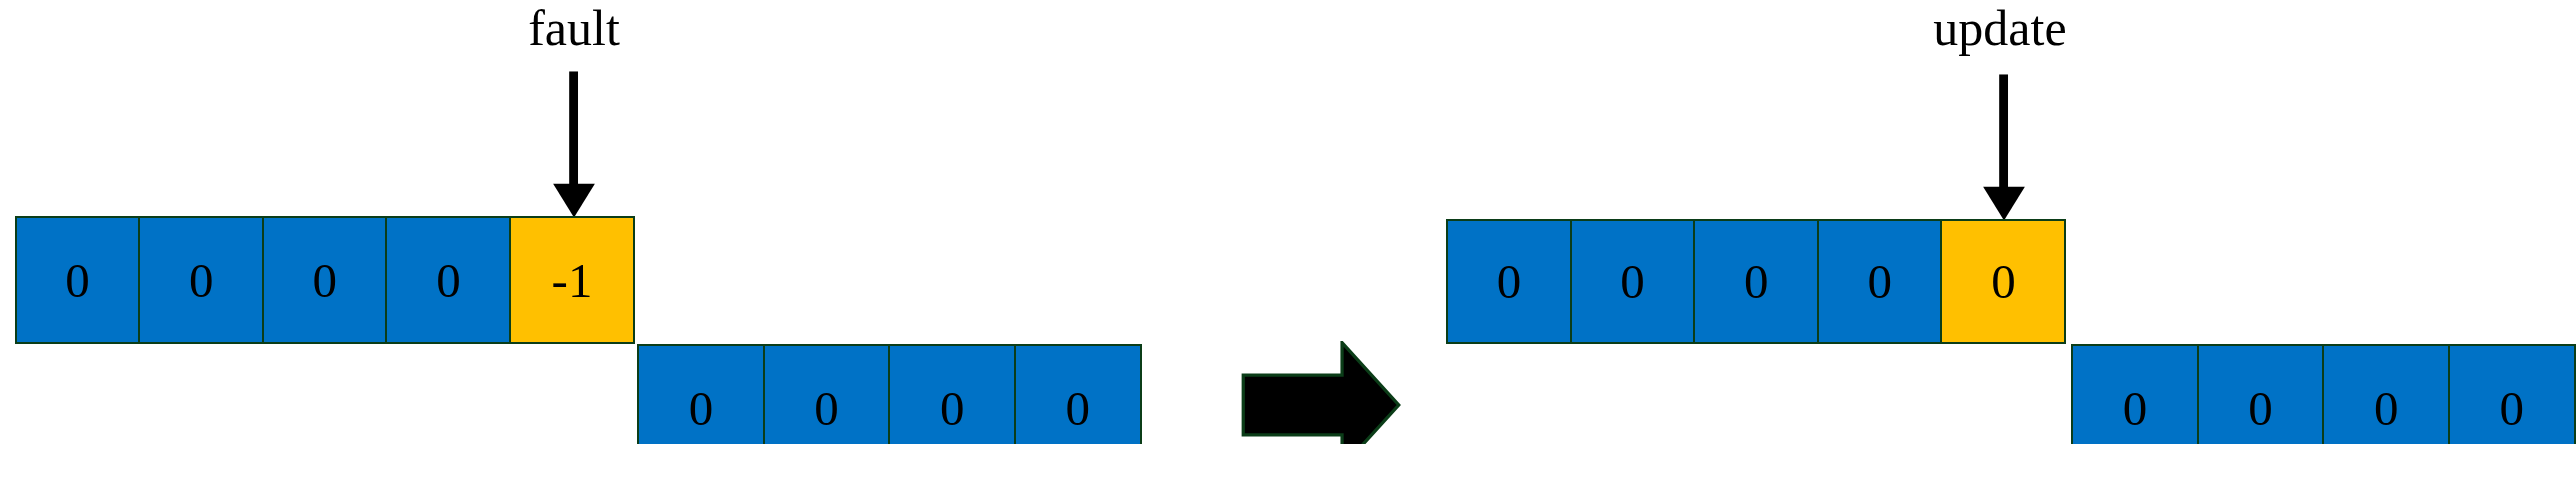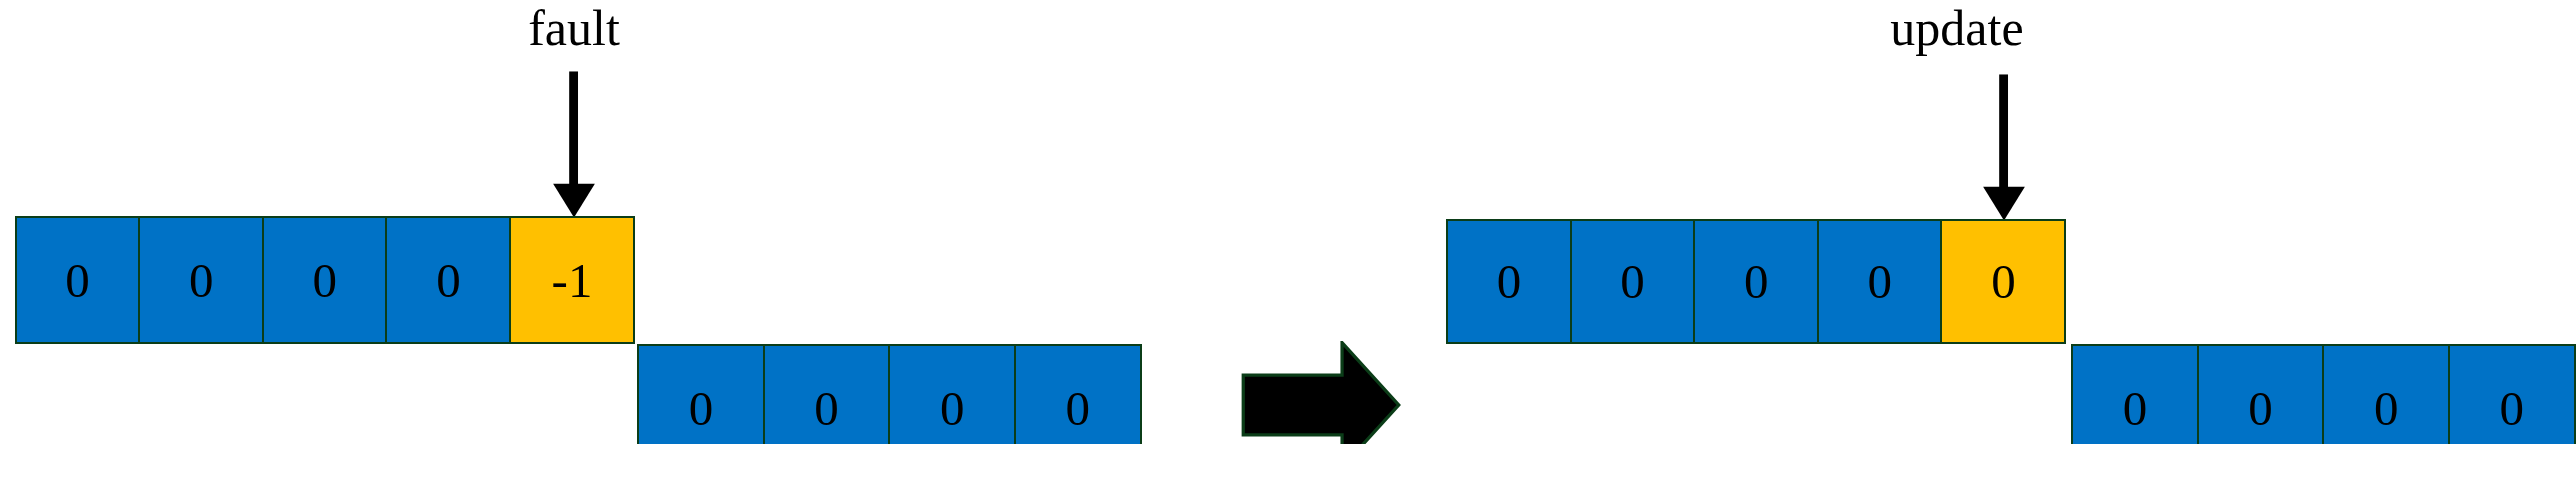--- a/index.html
+++ b/index.html
@@ -114,21 +114,21 @@
   </div>
 
   <div class="block-arrow" style="left:1240px; top:341px;">
     <svg width="162" height="128" viewBox="0 0 200 158" xmlns="http://www.w3.org/2000/svg">
       <polygon points="4,42 126,42 126,2 196,79 126,156 126,116 4,116" fill="#000000" stroke="#0b3d18" stroke-width="4"></polygon>
     </svg>
   </div>
 
   <div>
 
-    <div class="anno-label" style="left:1957px; top:3.2px;">update</div>
+    <div class="anno-label" style="left:2000px; top:3.2px;">update</div>
 
     <div class="down-arrow" style="left:2004px; top:74px;">
       <svg width="61" height="147" viewBox="0 0 76 182" xmlns="http://www.w3.org/2000/svg">
         <rect x="32" y="0" width="11" height="148" fill="#000000"></rect>
         <polygon points="12,140 64,140 38,182" fill="#000000"></polygon>
       </svg>
     </div>
 
     <div class="row" id="after-upper" style="left:1446px; top:219px; height:125px;">
         <div class="cell blue" style="width: 126px;">

